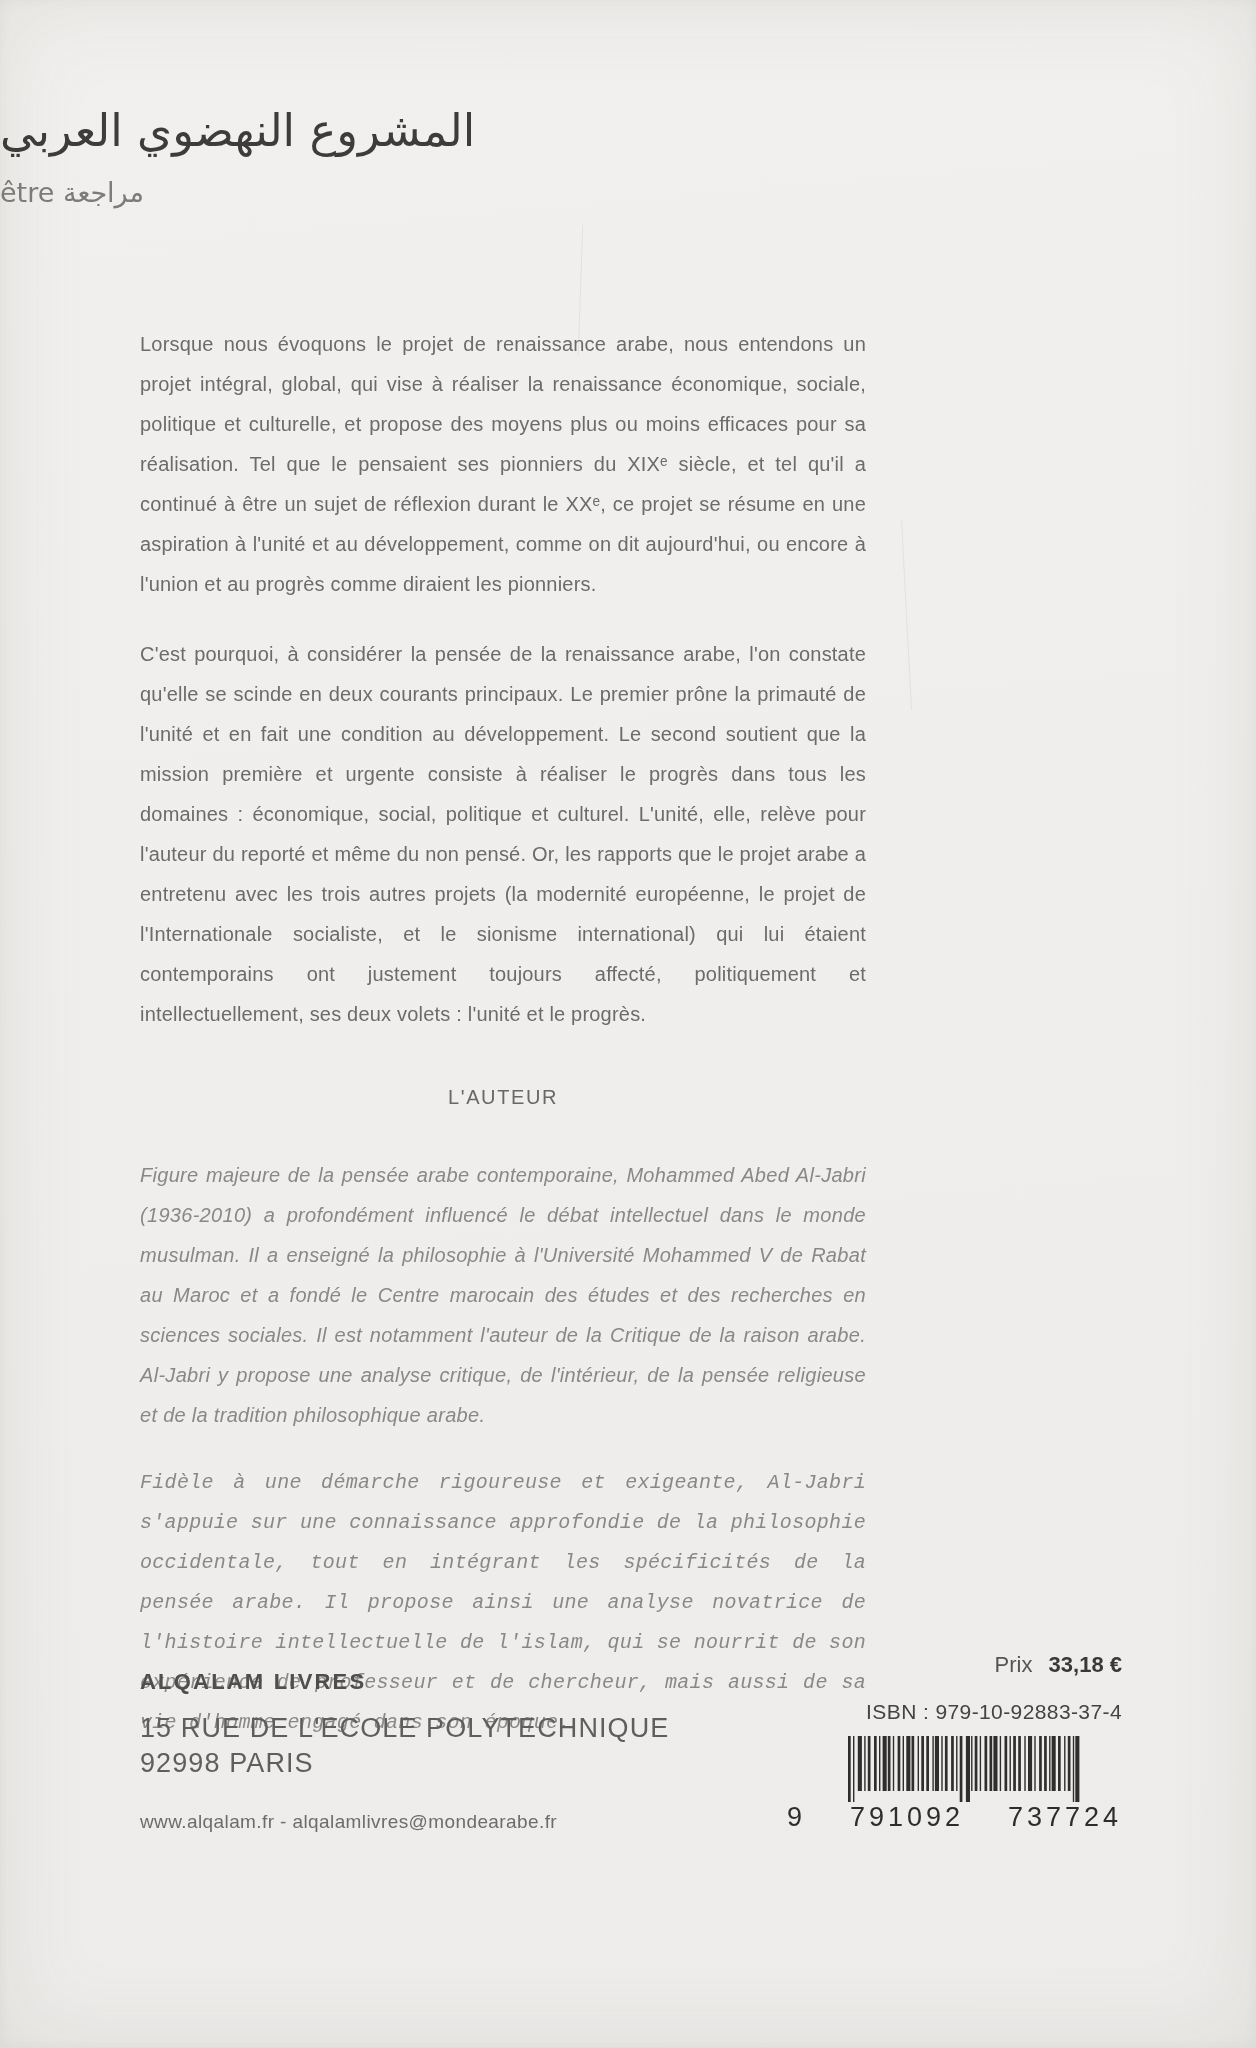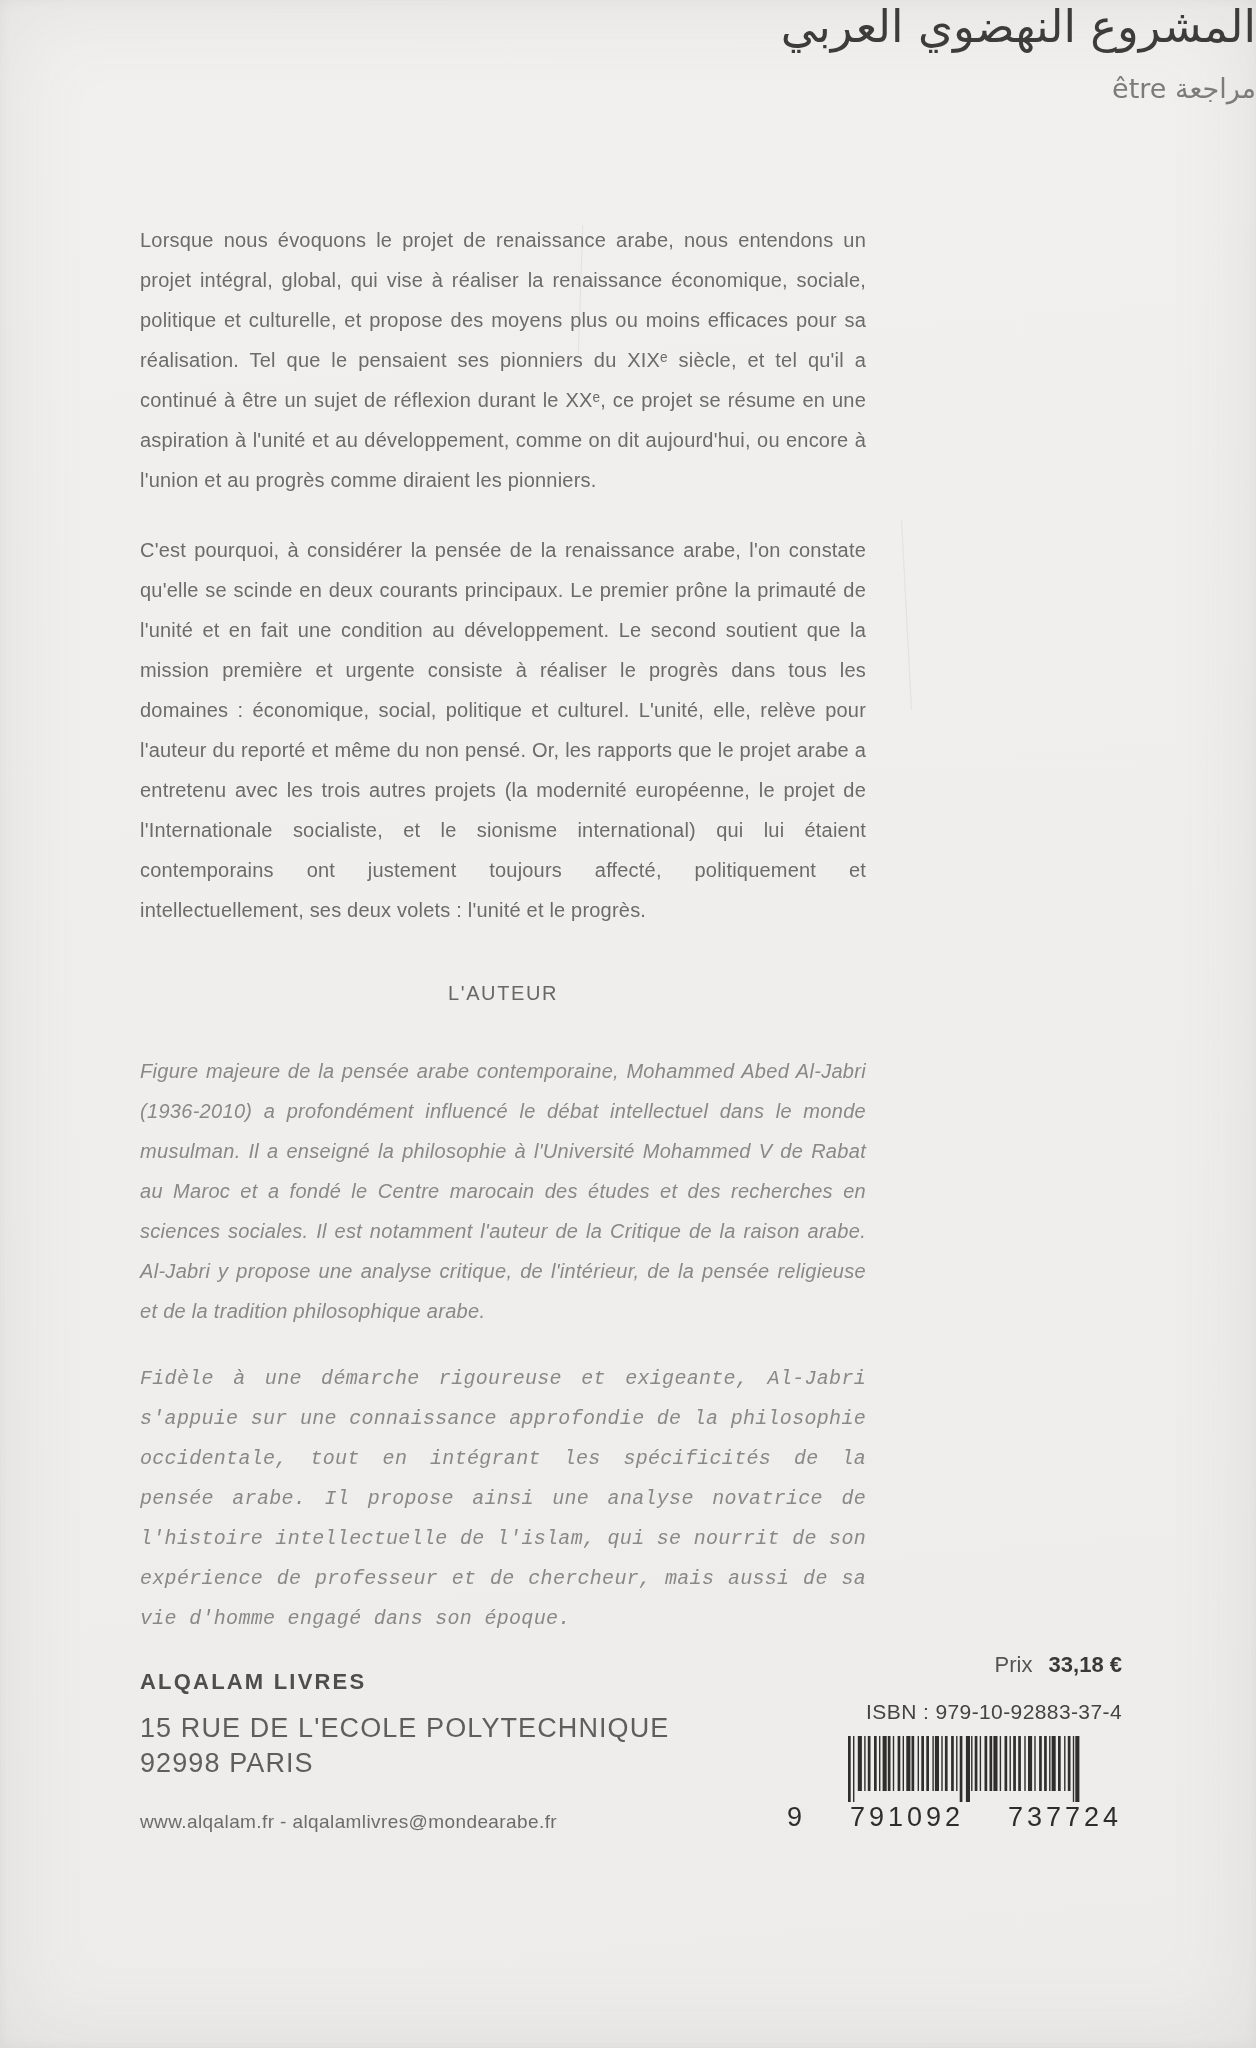--- a/index.html
+++ b/index.html
@@ -5,21 +5,21 @@
   html,body{margin:0;padding:0;background:#e6e4e2;}
   .page{
     position:relative;
     width:1256px;height:2048px;
     margin:0 auto;
     background:linear-gradient(175deg,#f1f0ee 0%,#efeeec 55%,#edecea 100%);
     box-shadow:inset 0 0 90px rgba(120,115,108,.12), inset 0 0 12px rgba(120,115,108,.08);
     font-family:"Liberation Sans","DejaVu Sans",sans-serif;
     overflow:hidden;
   }
-  .title-block{text-align:right;}
+  .title-block{padding-top:104px;text-align:left;}
   .title-ar{
     margin:0;font-family:"DejaVu Sans",sans-serif;
     font-size:45px;font-weight:normal;color:#3e3c3a;
     direction:rtl;letter-spacing:0;
   }
   .subtitle-ar{
     margin:20px 0 0;font-family:"DejaVu Sans",sans-serif;
     font-size:27px;font-weight:normal;color:#7d7b79;direction:rtl;
   }
   .text-col{margin:116px 0 0 140px;width:726px;}

